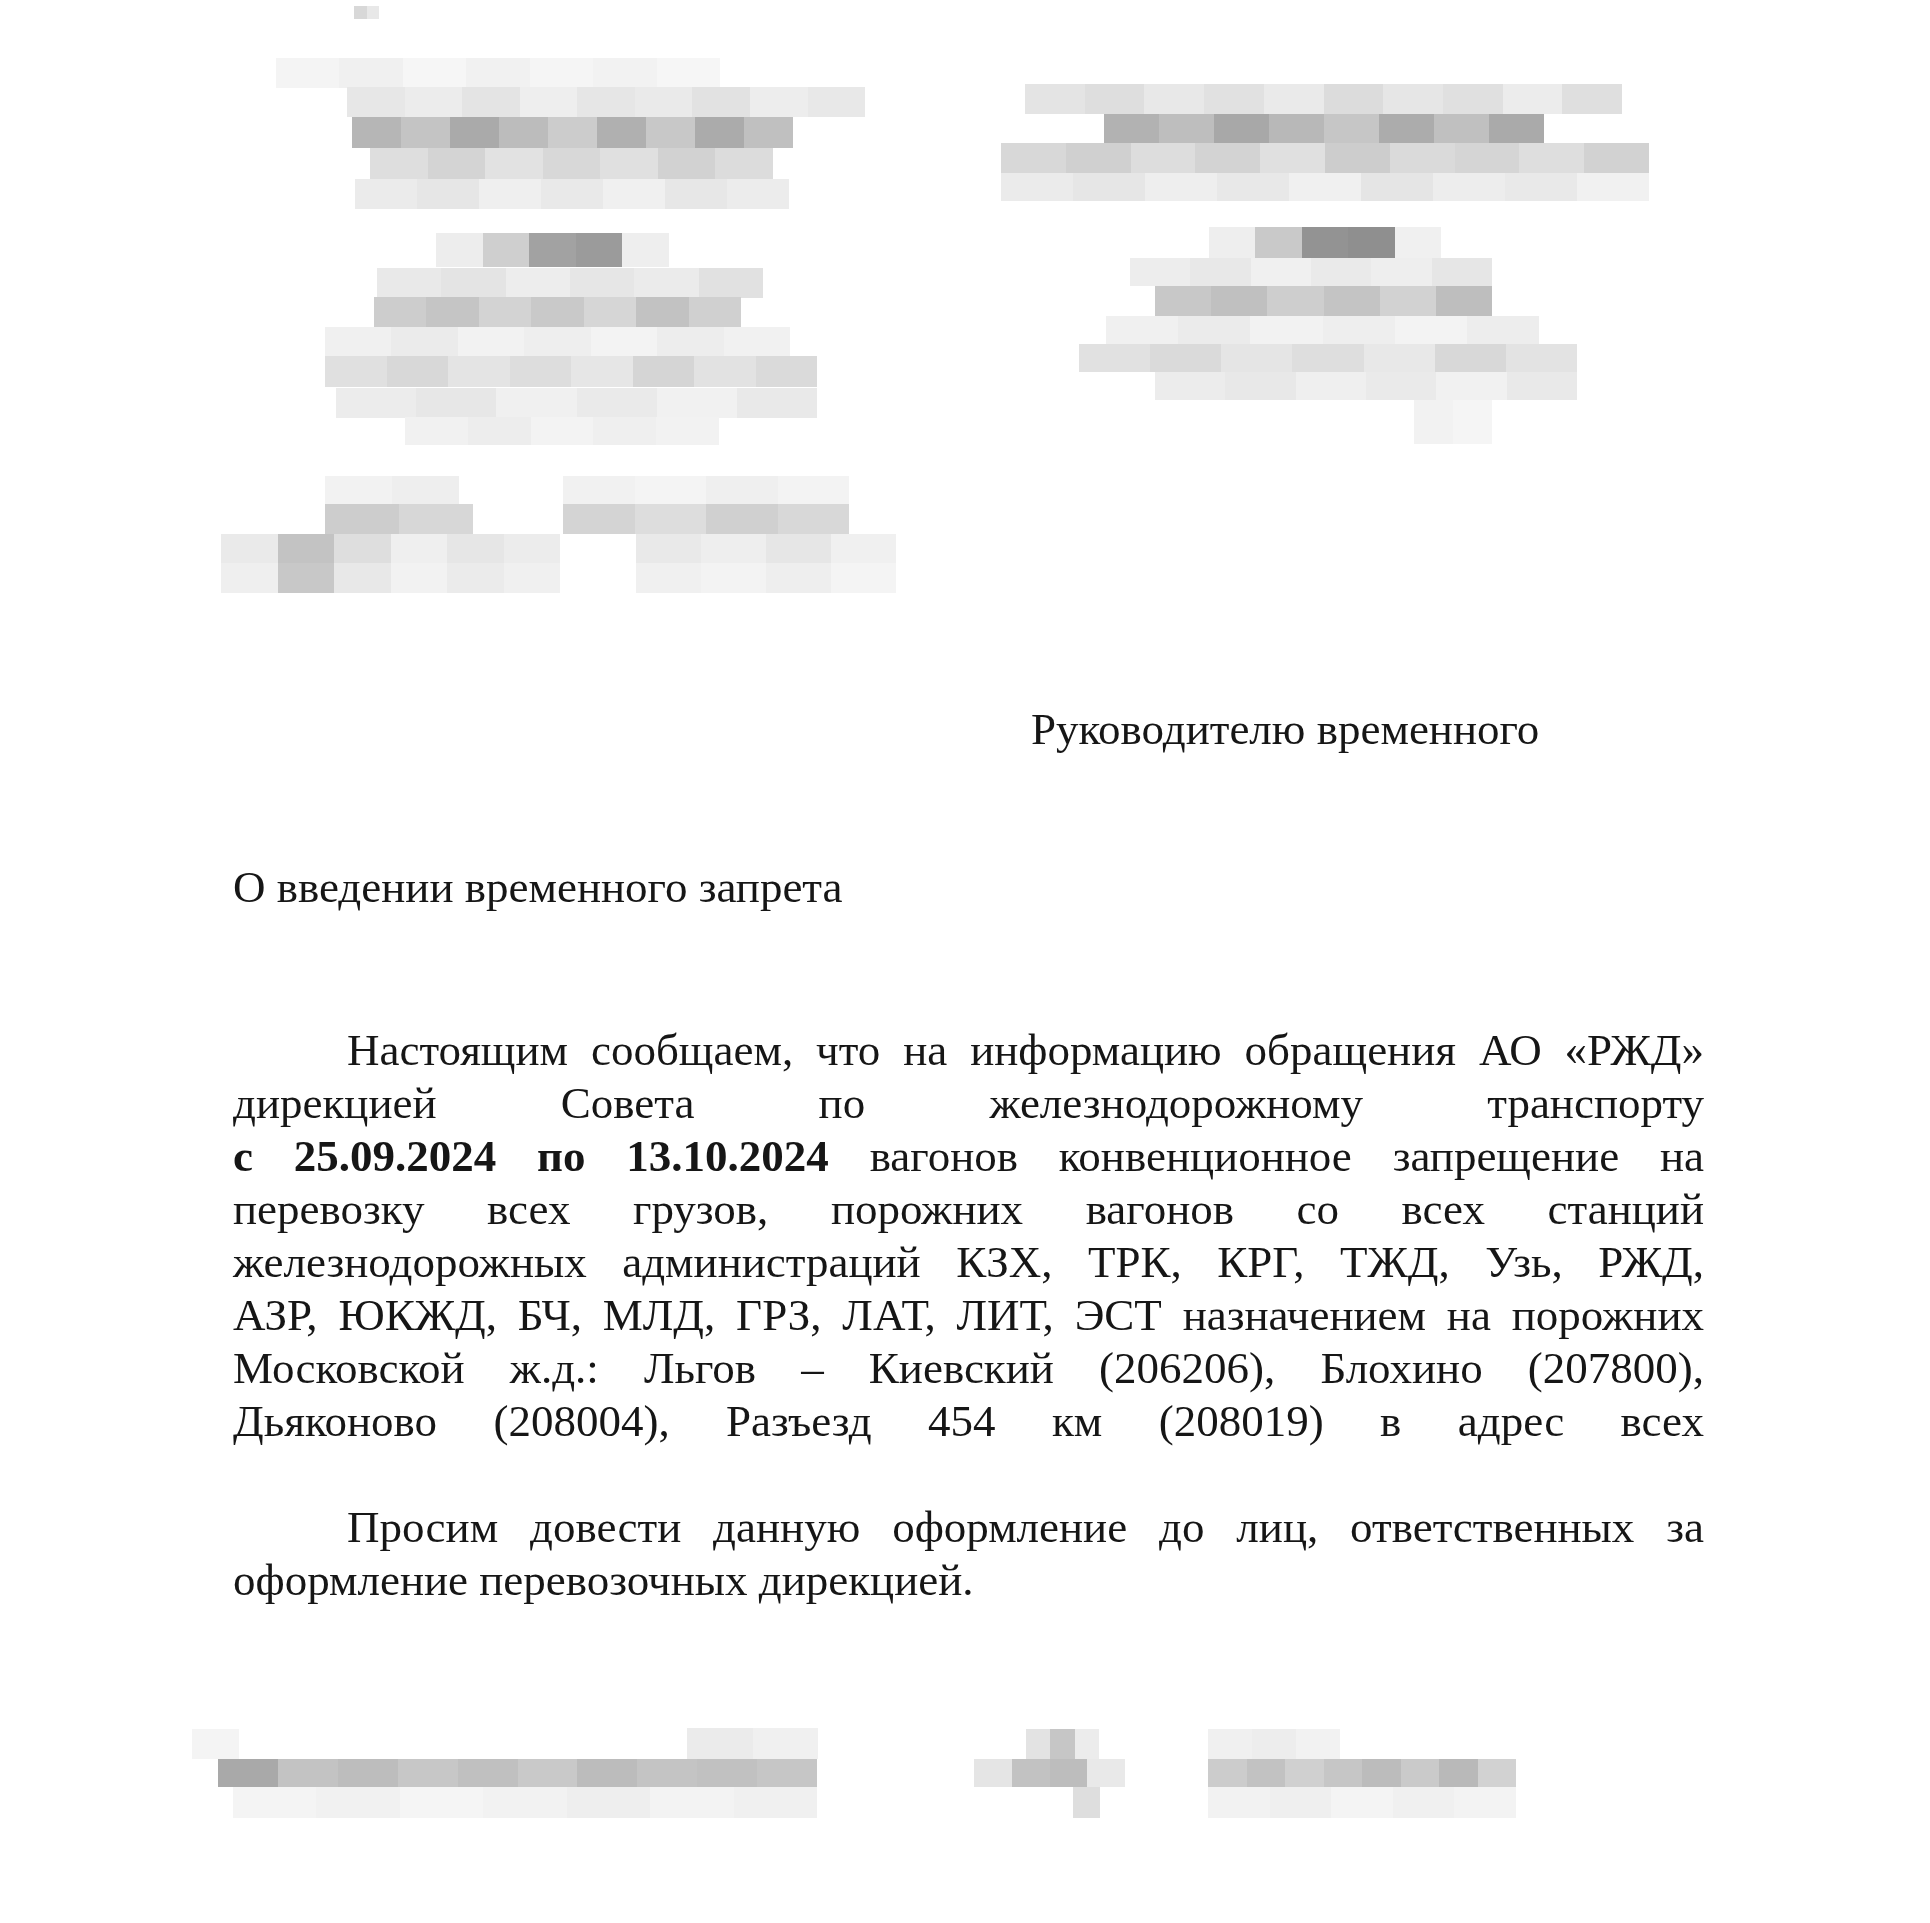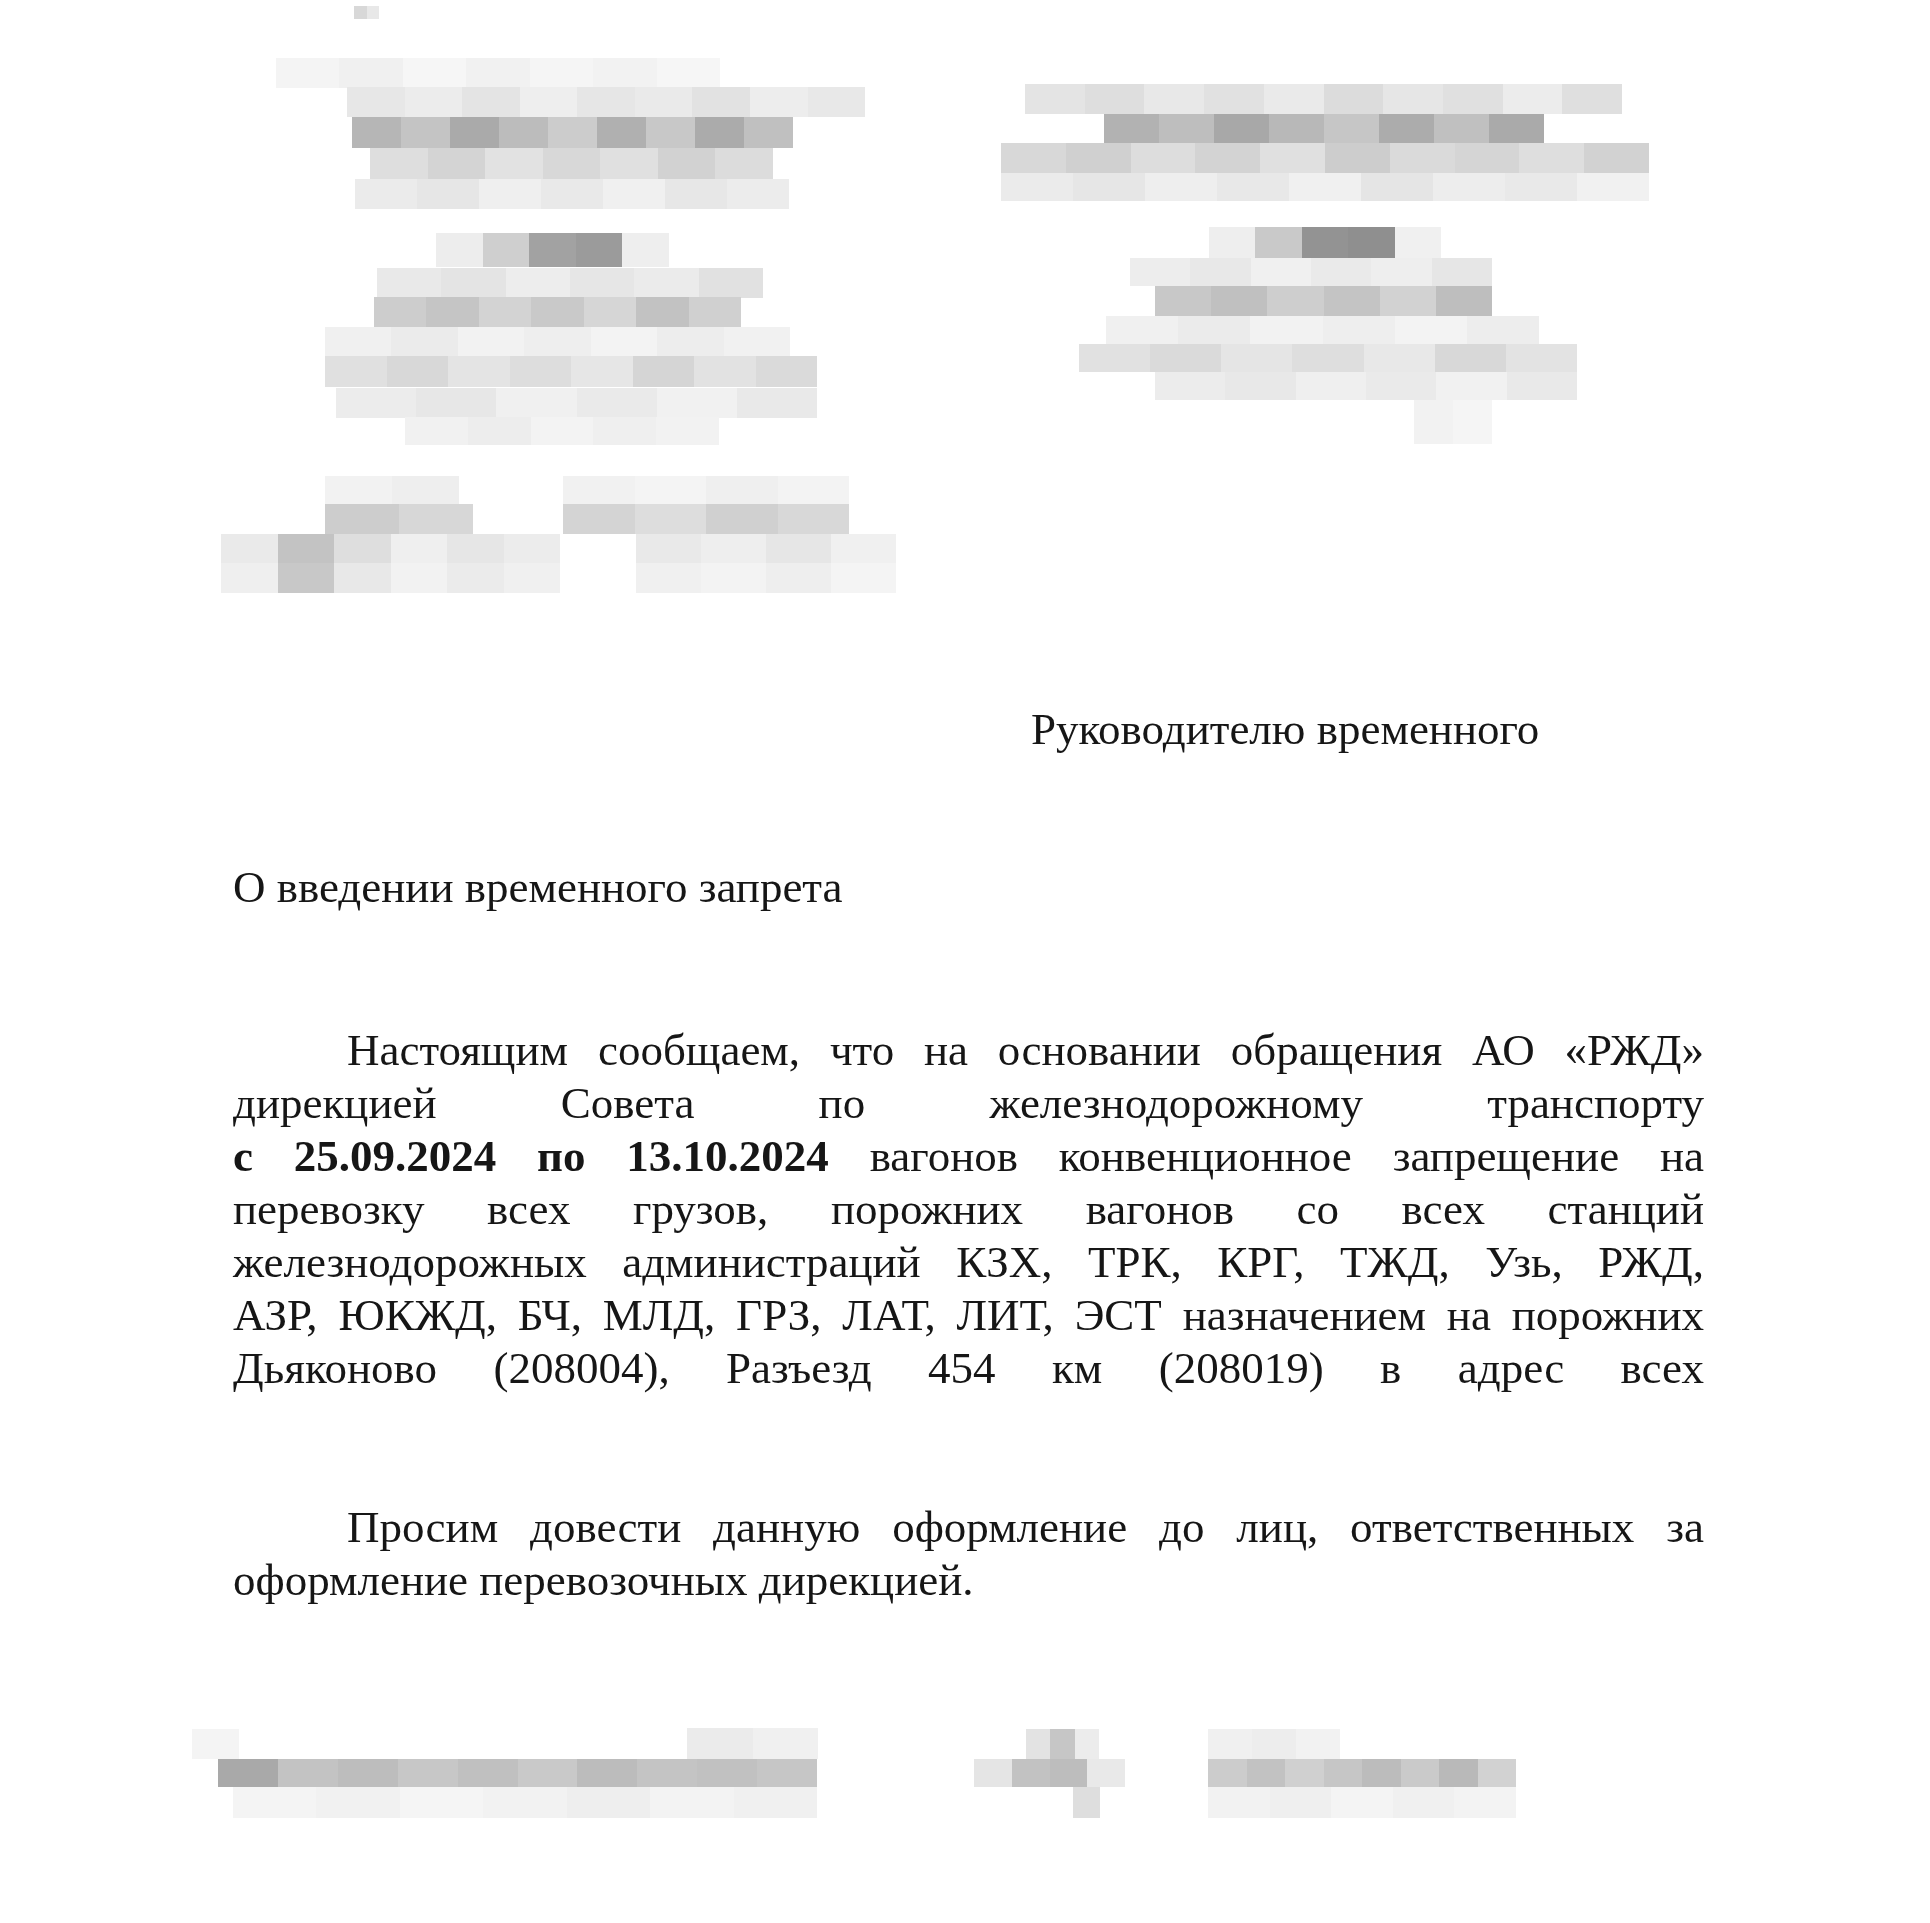--- a/index.html
+++ b/index.html
@@ -404,26 +404,27 @@
         <div style="background: rgb(240, 240, 240);"></div>
         <div style="background: rgb(243, 243, 243);"></div>
       </div>
     </div>
 
   <div class="addressee">Руководителю временного</div>
 
   <div class="subject">О введении временного запрета</div>
 
   <div class="bodytext para1">
-      <div class="tline just" style="text-indent: 114px;"><span>Настоящим сообщаем, что на основании обращения АО «РЖД»</span></div>
+      <div class="tline just" style="text-indent: 114px;"><span>Настоящим сообщаем, что на информацию обращения АО «РЖД»</span></div>
       <div class="tline just"><span>дирекцией Совета по железнодорожному транспорту</span></div>
       <div class="tline just"><span class="b">с 25.09.2024 по 13.10.2024</span><span> вагонов конвенционное запрещение на</span></div>
       <div class="tline just"><span>перевозку всех грузов, порожних вагонов со всех станций</span></div>
       <div class="tline just"><span>железнодорожных администраций КЗХ, ТРК, КРГ, ТЖД, Узь, РЖД,</span></div>
       <div class="tline just"><span>АЗР, ЮКЖД, БЧ, МЛД, ГРЗ, ЛАТ, ЛИТ, ЭСТ назначением на порожних</span></div>
+      <div class="tline just"><span>Московской ж.д.: Льгов – Киевский (206206), Блохино (207800),</span></div>
       <div class="tline just"><span>Дьяконово (208004), Разъезд 454 км (208019) в адрес всех</span></div>
     </div>
 
   <div class="bodytext para2">
       <div class="tline just" style="text-indent: 114px;"><span>Просим довести данную оформление до лиц, ответственных за</span></div>
       <div class="tline left"><span>оформление перевозочных дирекцией.</span></div>
     </div>
 
 </div>
 

